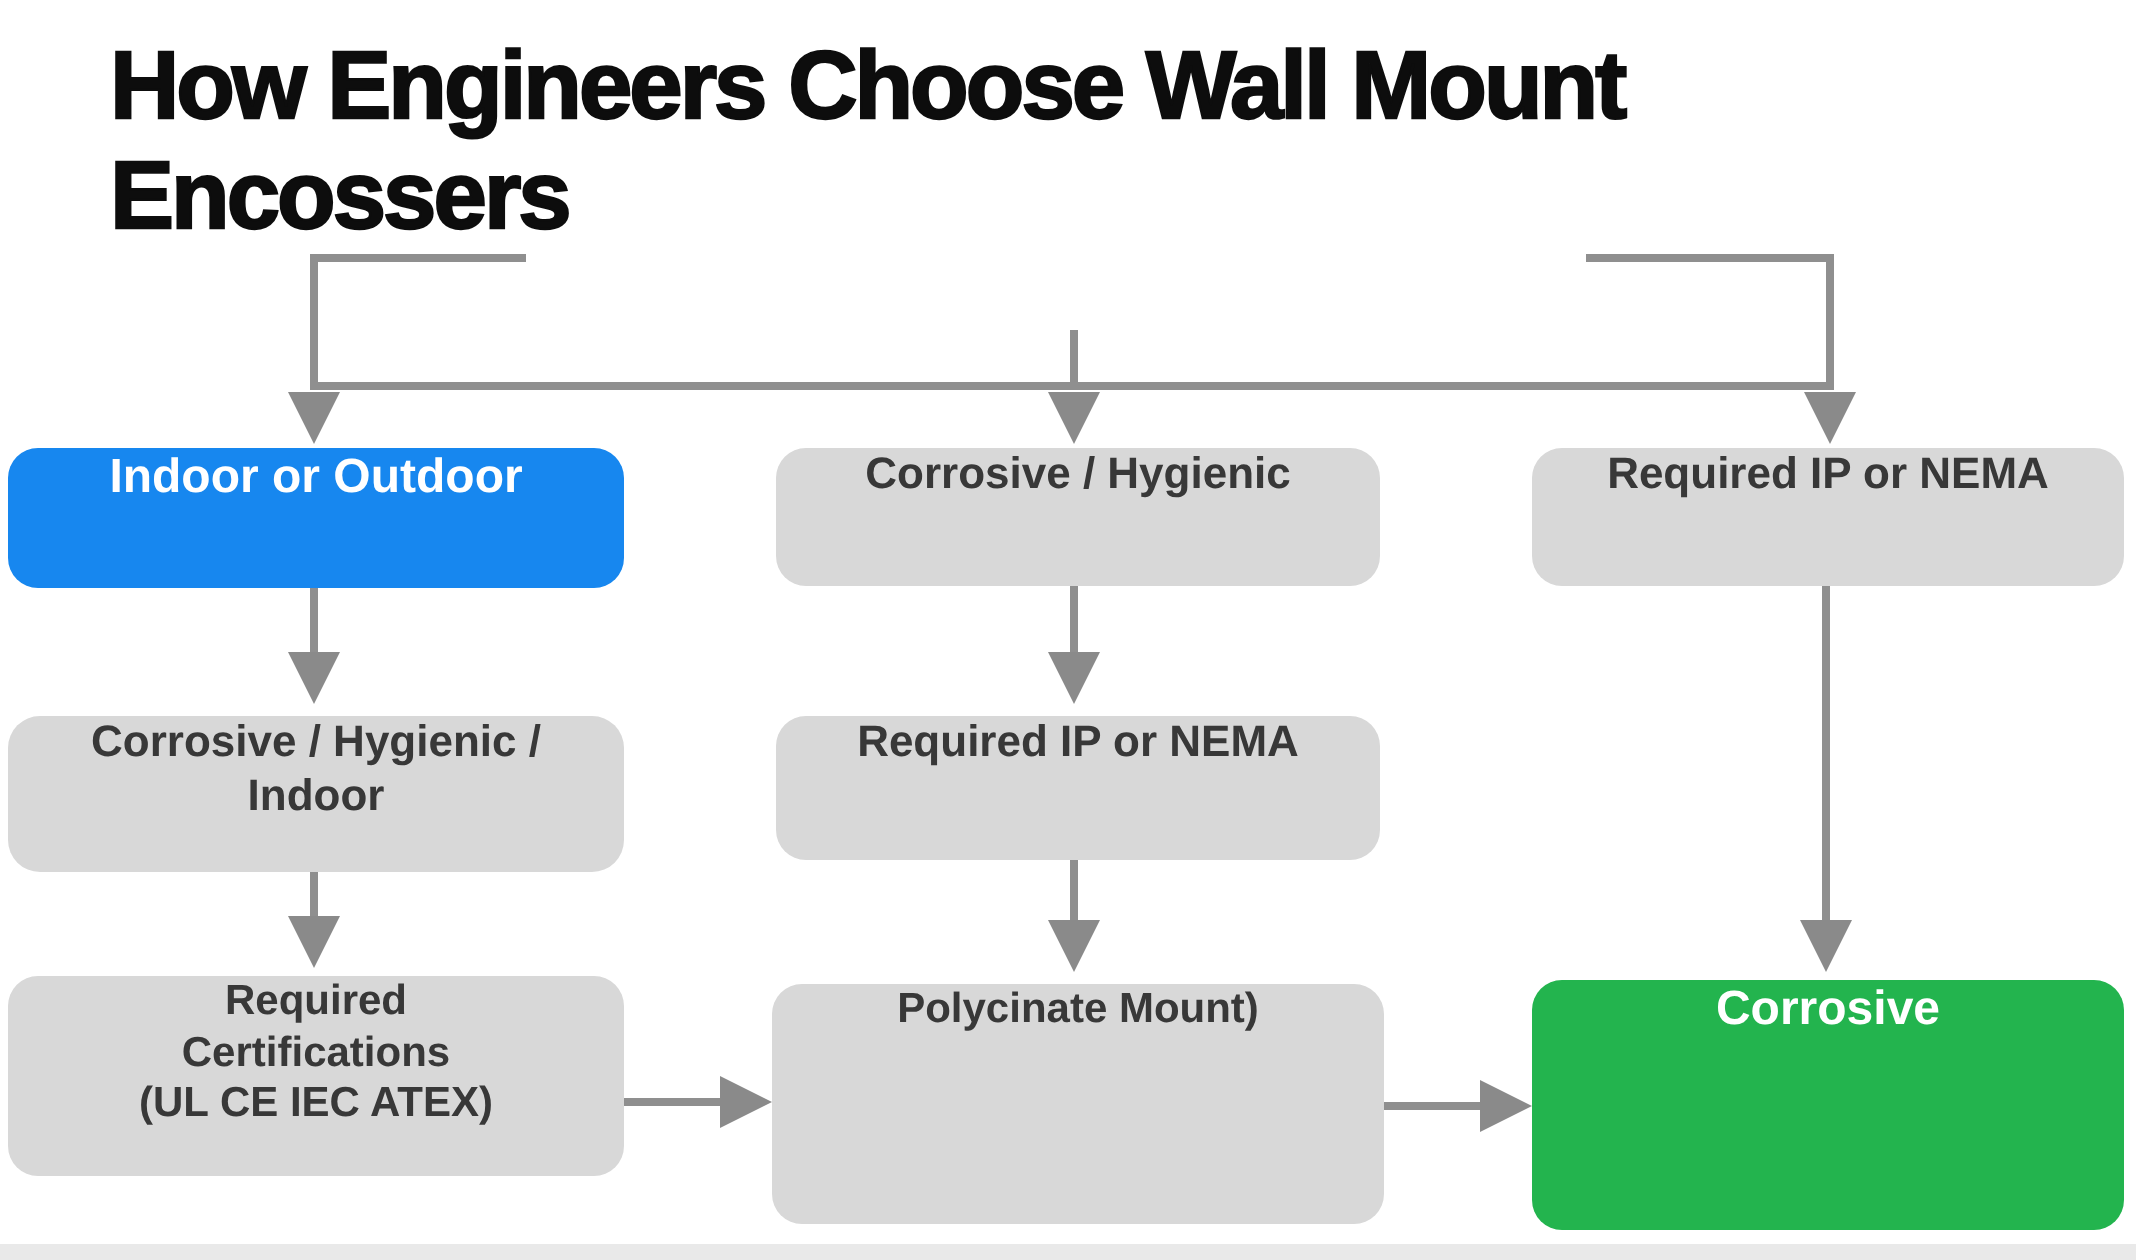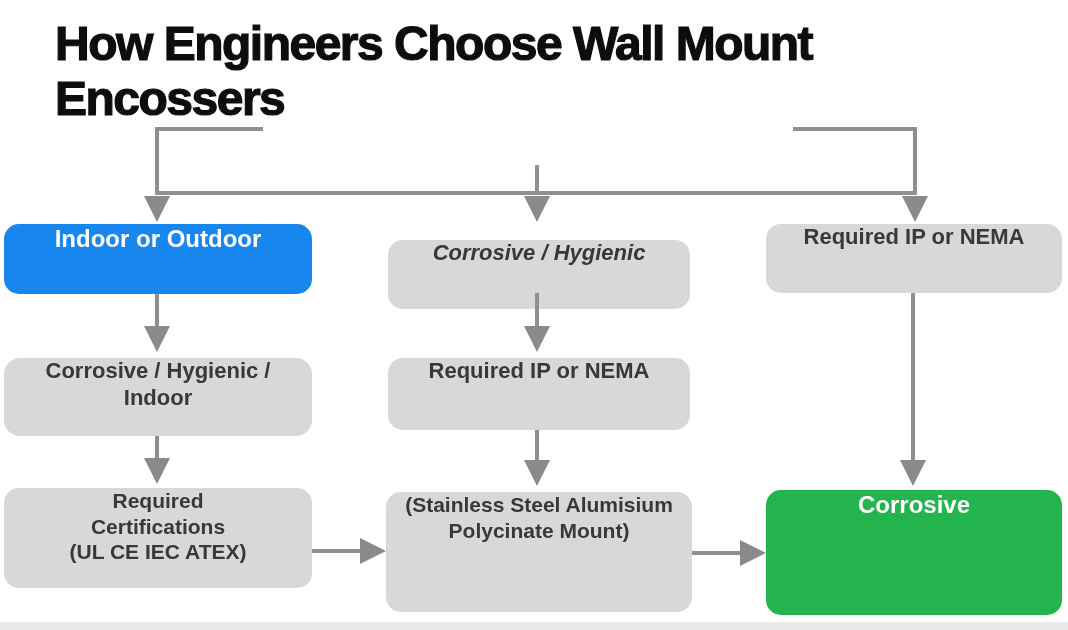--- a/index.html
+++ b/index.html
@@ -54,21 +54,21 @@
   <div class="stem" style="left:913px; top:127px; width:4px; height:66px;"></div>
   <div class="stem" style="left:535px; top:165px; width:4px; height:28px;"></div>
   <div class="stem" style="left:155px; top:191px; width:762px; height:4px;"></div>
   <div class="ah-down" style="left:144px; top:196px;"></div>
   <div class="ah-down" style="left:524px; top:196px;"></div>
   <div class="ah-down" style="left:902px; top:196px;"></div>
 
   <div class="box blue fs24" style="left:4px; top:224px; width:308px; height:70px;">
     <span class="line">Indoor or Outdoor</span>
   </div>
-  <div class="box gray fs22" style="left:388px; top:240px; width:302px; height:69px;font-style:italic;">
+  <div class="box gray fs22" style="left:388px; top:224px; width:302px; height:69px;">
     <span class="line">Corrosive / Hygienic</span>
   </div>
   <div class="box gray fs22" style="left:766px; top:224px; width:296px; height:69px;">
     <span class="line">Required IP or NEMA</span>
   </div>
 
   <div class="stem" style="left:155px; top:294px; width:4px; height:36px;"></div>
   <div class="ah-down" style="left:144px; top:326px;"></div>
   <div class="stem" style="left:535px; top:293px; width:4px; height:37px;"></div>
   <div class="ah-down" style="left:524px; top:326px;"></div>
@@ -87,21 +87,20 @@
   <div class="ah-down" style="left:144px; top:458px;"></div>
   <div class="stem" style="left:535px; top:430px; width:4px; height:34px;"></div>
   <div class="ah-down" style="left:524px; top:460px;"></div>
 
   <div class="box gray fs21" style="left:4px; top:488px; width:308px; height:100px;">
     <span class="line">Required</span>
     <span class="line">Certifications</span>
     <span class="line">(UL CE IEC ATEX)</span>
   </div>
   <div class="box gray fs21" style="left:386px; top:492px; width:306px; height:120px;">
-    <span class="line">(Stainless Steel Alumisium</span>
     <span class="line">Polycinate Mount)</span>
   </div>
   <div class="box green fs24" style="left:766px; top:490px; width:296px; height:125px;">
     <span class="line">Corrosive</span>
   </div>
 
   <div class="stem" style="left:312px; top:549px; width:50px; height:4px;"></div>
   <div class="ah-right" style="left:360px; top:538px;"></div>
   <div class="stem" style="left:692px; top:551px; width:50px; height:4px;"></div>
   <div class="ah-right" style="left:740px; top:540px;"></div>

